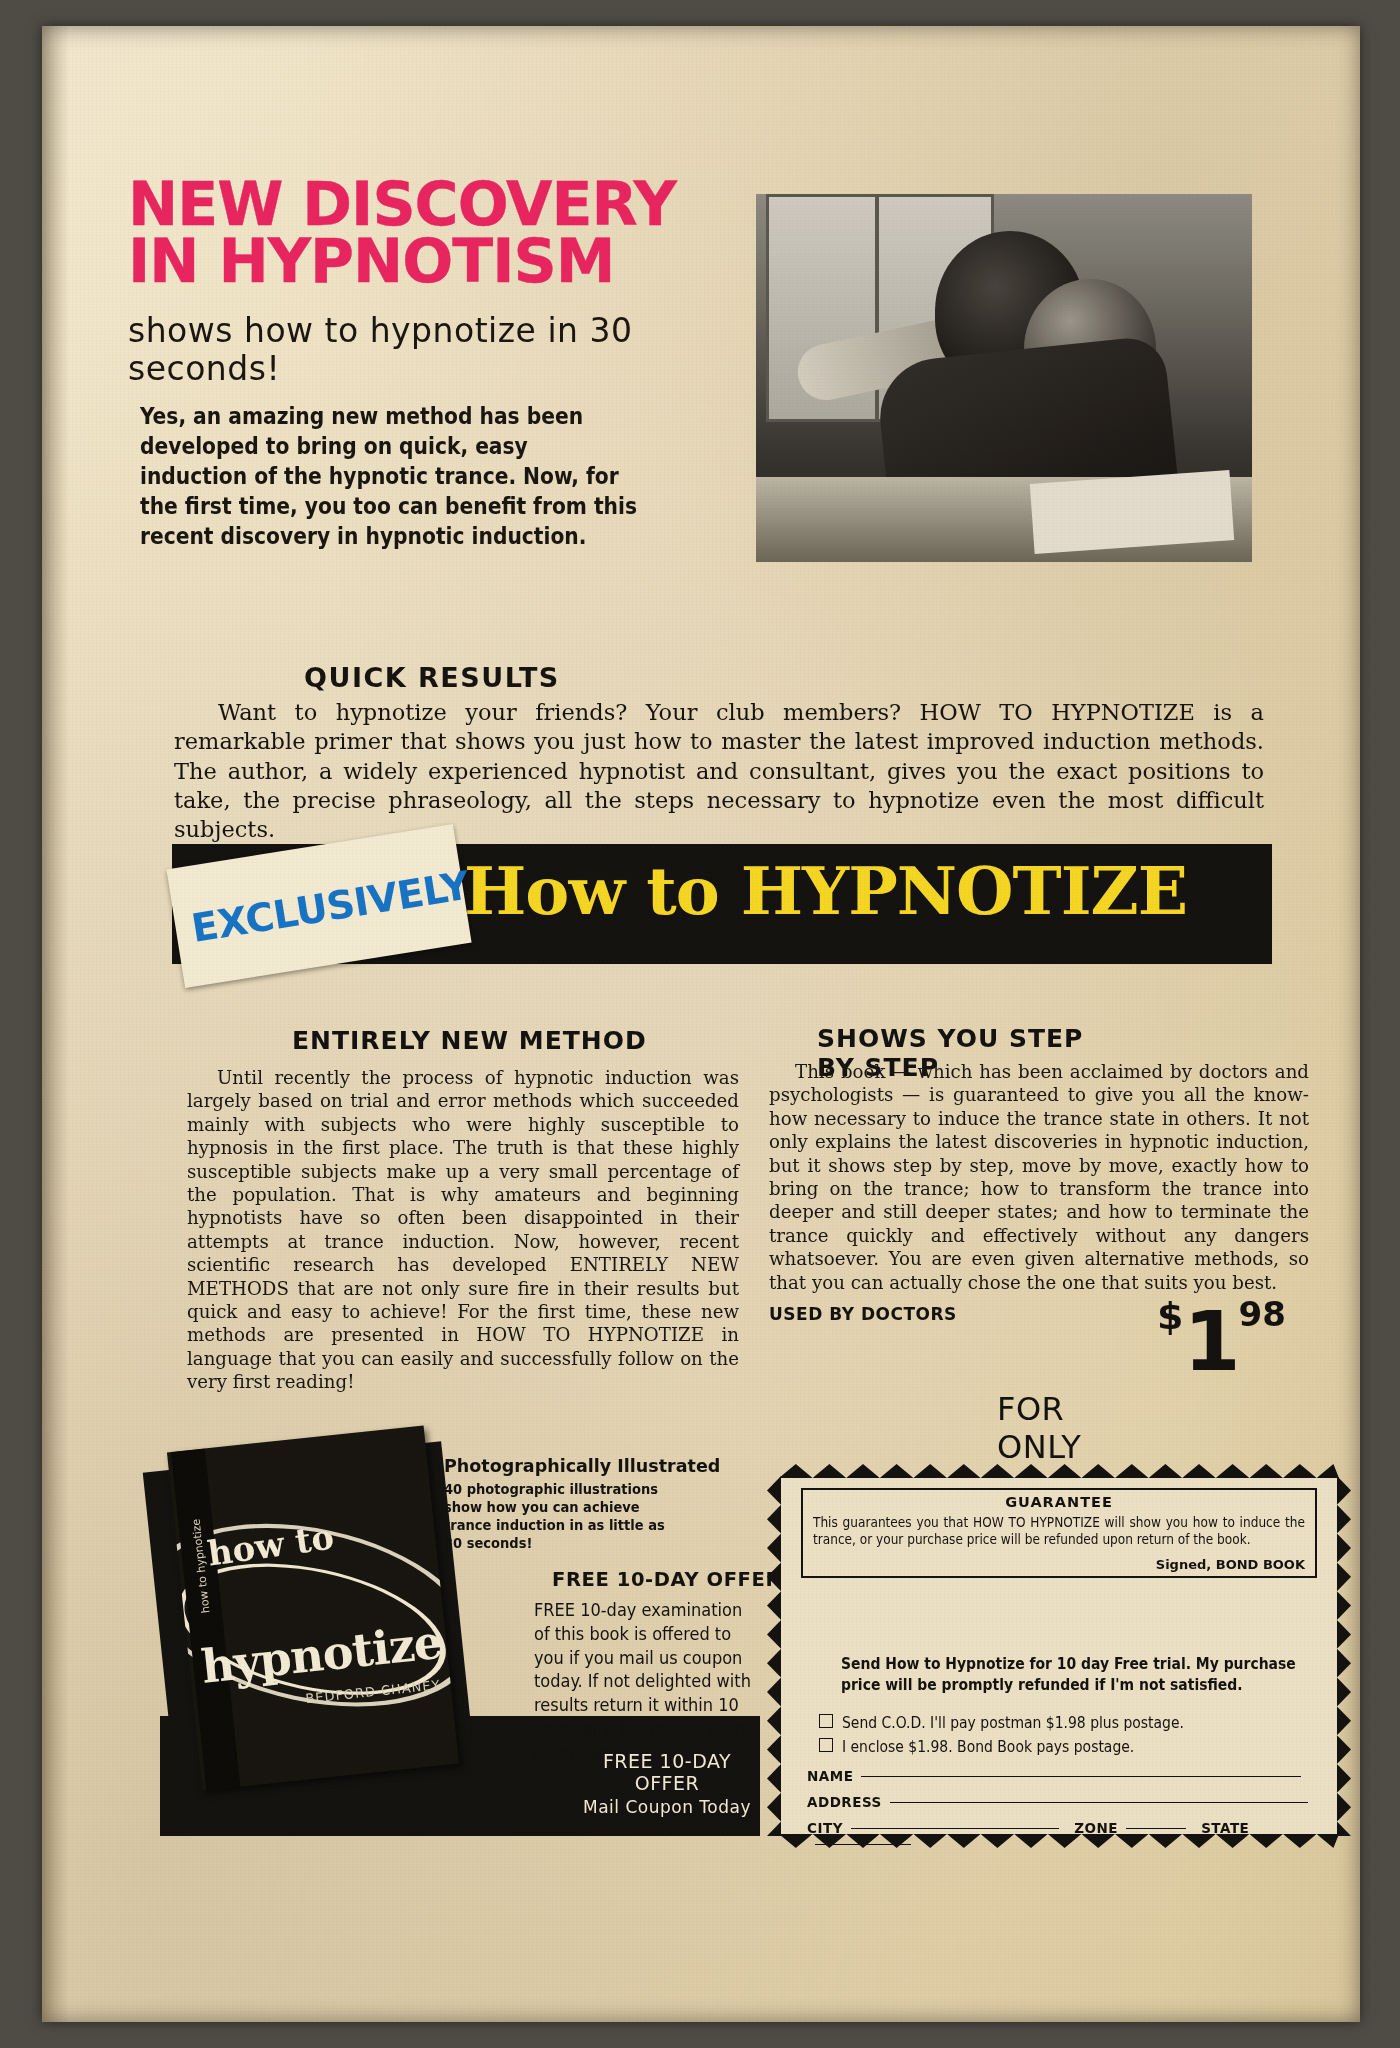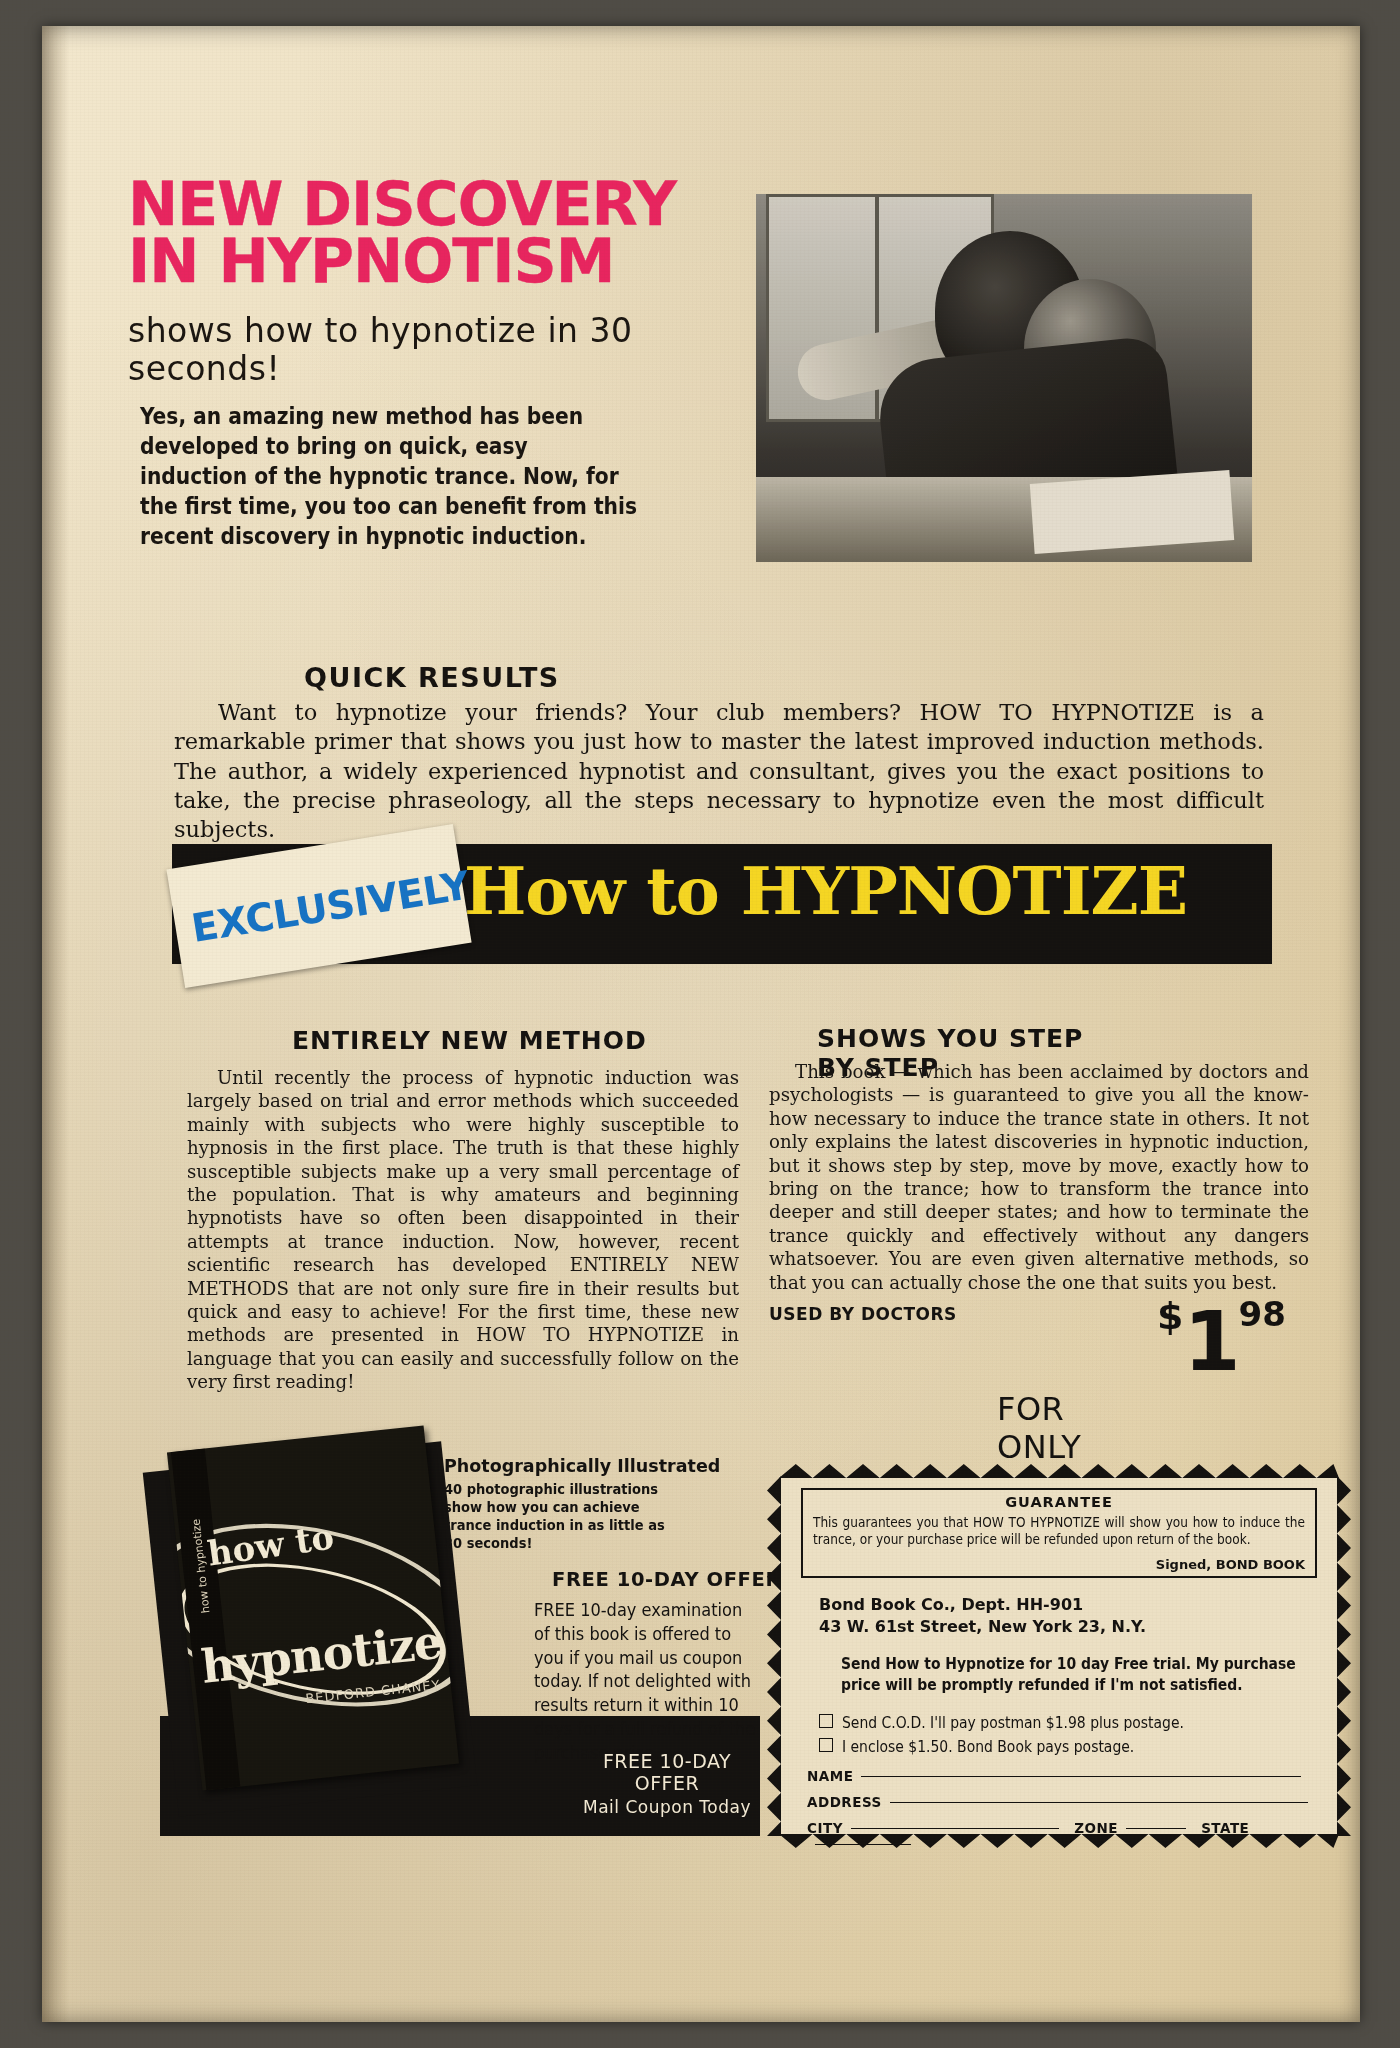--- a/index.html
+++ b/index.html
@@ -519,32 +519,28 @@
       <div class="ziggy-bot"></div>
       <div class="ziggy-l"></div>
       <div class="ziggy-r"></div>
 
       <div class="guar-box">
         <div class="guar-t">GUARANTEE</div>
         <div class="guar-b">This guarantees you that HOW TO HYPNOTIZE will show you how to induce the trance, or your purchase price will be refunded upon return of the book.</div>
         <div class="guar-sign">Signed, BOND BOOK</div>
       </div>
 
-      <div class="addr">
-        <div>Bond Book Co., Dept. HH-901</div>
-        <div>43 W. 61st Street, New York 23, N.Y.</div>
-      </div>
 
       <div class="order-text">Send How to Hypnotize for 10 day Free trial. My purchase price will be promptly refunded if I'm not satisfied.</div>
 
       <div class="optrow o1">
         <span class="box"></span><span>Send C.O.D. I'll pay postman $1.98 plus postage.</span>
       </div>
       <div class="optrow o2">
-        <span class="box"></span><span>I enclose $1.50. Bond Book pays postage.</span>
+        <span class="box"></span><span>I enclose $1.98. Bond Book pays postage.</span>
       </div>
 
       <div class="fieldrow f1">
         <span>NAME</span><span class="rule" style="width:440px"></span>
       </div>
       <div class="fieldrow f2">
         <span>ADDRESS</span><span class="rule" style="width:418px"></span>
       </div>
       <div class="fieldrow f3">
         <span>CITY</span><span class="rule" style="width:208px"></span>

